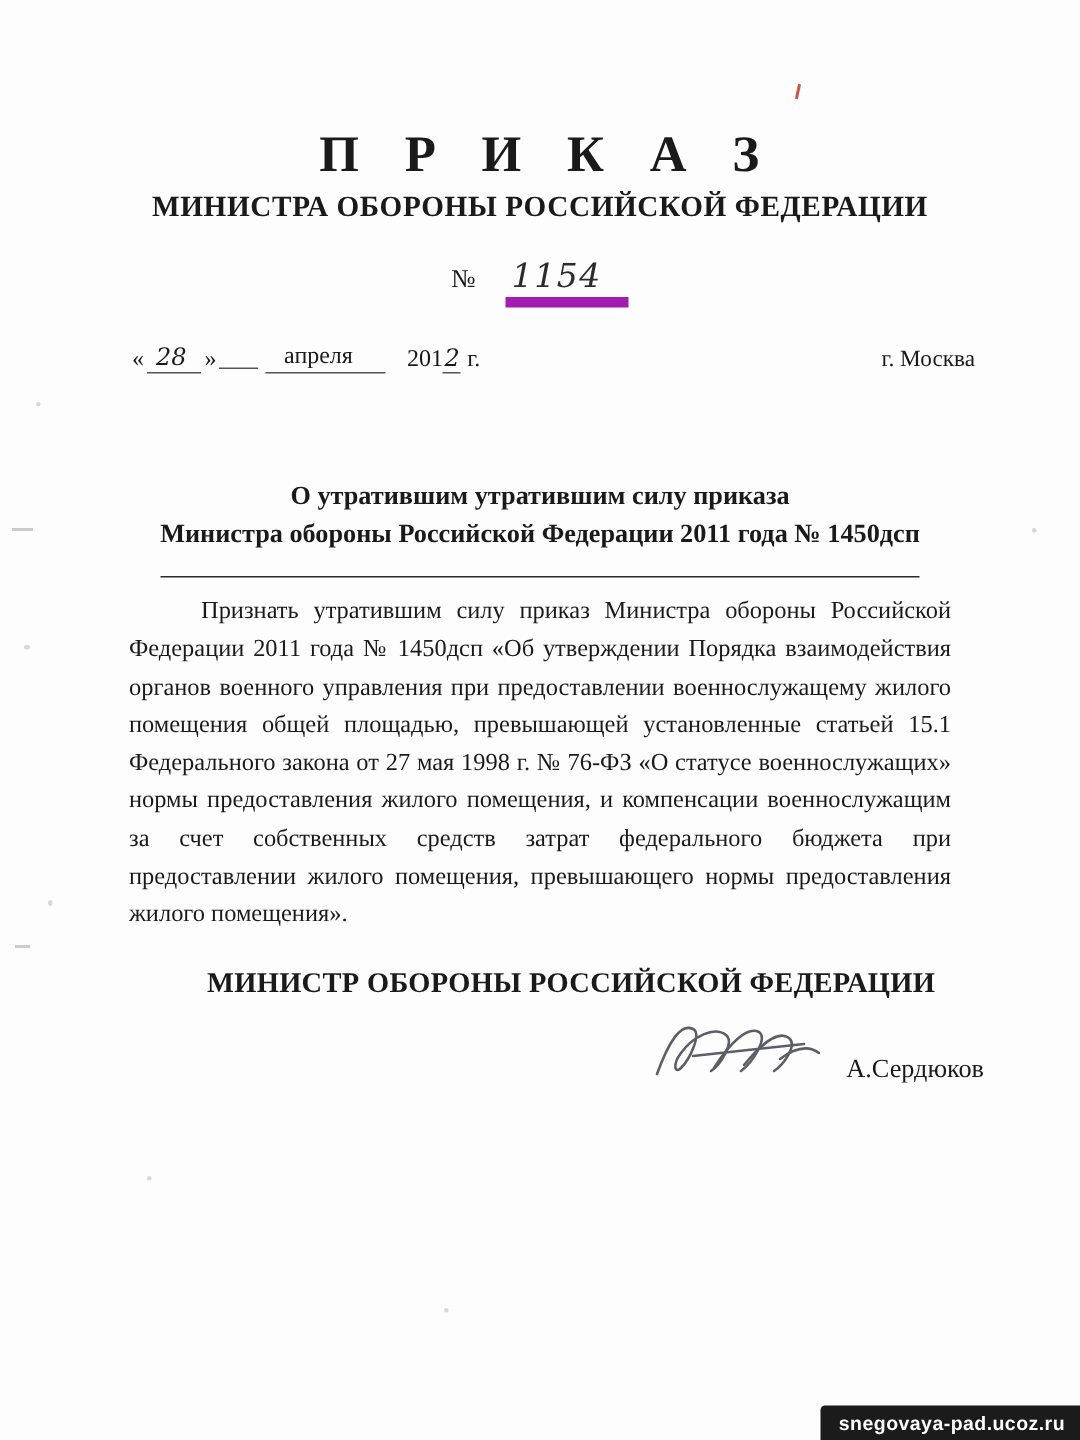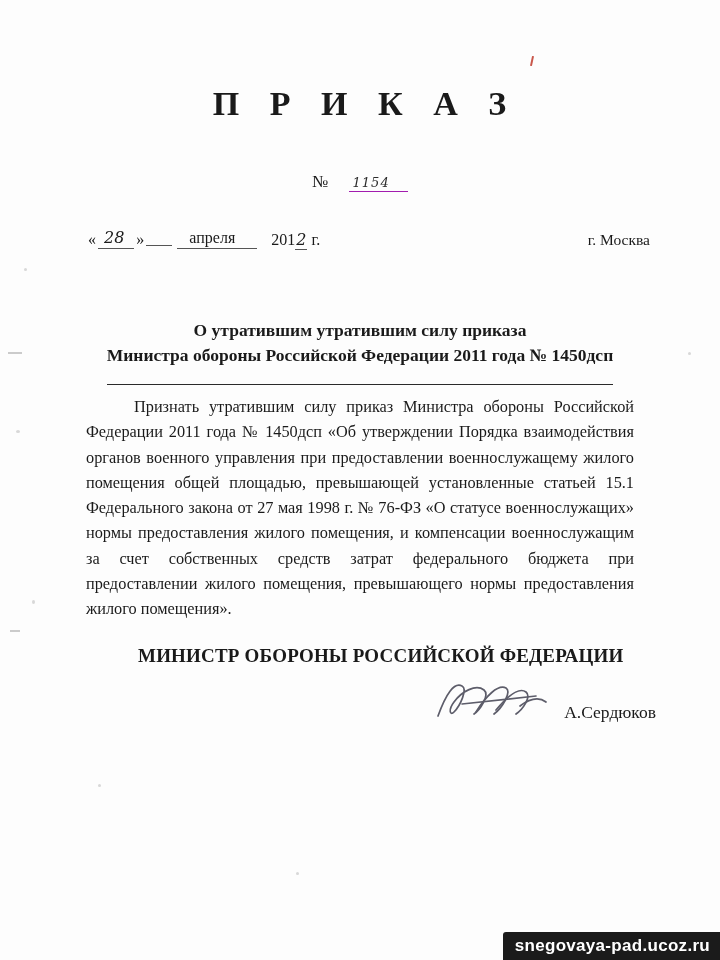--- a/index.html
+++ b/index.html
@@ -61,23 +61,23 @@
     right: 0;
     text-align: center;
     font-size: 17px;
   }
   .number-line .no-sign {
     font-weight: 400;
   }
   .number-line .handwriting {
     font-family: "DejaVu Serif", serif;
     font-style: italic;
-    font-size: 13px;
+    font-size: 22px;
     color: #2b2b2b;
-    border-bottom: 1px solid #a21caf;
+    border-bottom: 7px solid #a21caf;
     padding: 0 18px 1px 4px;
     margin-left: 20px;
     letter-spacing: 1px;
   }
 
   
   .date-row {
     position: absolute;
     top: 228px;
     left: 88px;
@@ -179,21 +179,21 @@
   }
 
   
   .watermark {
     position: absolute;
     right: 0;
     bottom: 0;
     background: #1b1b1b;
     color: #ffffff;
     font-family: "Liberation Sans", sans-serif;
-    font-size: 17px;
+    font-size: 13px;
     font-weight: 700;
     padding: 4px 10px 4px 12px;
     letter-spacing: .3px;
     border-top-left-radius: 3px;
     margin-left: 16px;
   }
 
   
   .red-tick {
     position: absolute;
@@ -224,20 +224,21 @@
   <div class="speckle" style="left:98px; top:784px; width:3px; height:3px;"></div>
   <div class="speckle" style="left:296px; top:872px; width:3px; height:3px;"></div>
   <div class="speckle" style="left:688px; top:352px; width:3px; height:3px;"></div>
   <div class="edge-mark" style="left:8px; top:352px; width:14px; height:2px;"></div>
   <div class="edge-mark" style="left:10px; top:630px; width:10px; height:2px;"></div>
 
   <div class="red-tick"></div>
 
   <h1 class="doc-title">П Р И К А З</h1>
 
+  <div class="doc-subtitle">МИНИСТРА  ОБОРОНЫ  РОССИЙСКОЙ  ФЕДЕРАЦИИ</div>
 
   <div class="number-line">
     <span class="no-sign">№</span><span class="handwriting">1154</span>
   </div>
 
   <div class="date-row">
     <span class="date-quote">«</span>
     <span class="date-day">28</span>
     <span class="date-quote">»</span>
     <span class="date-sep-line"></span>

